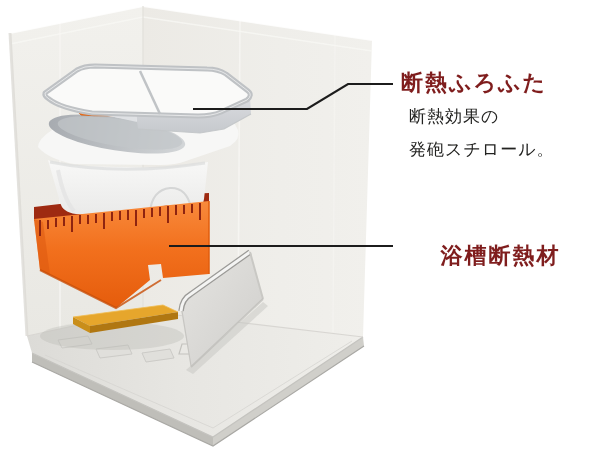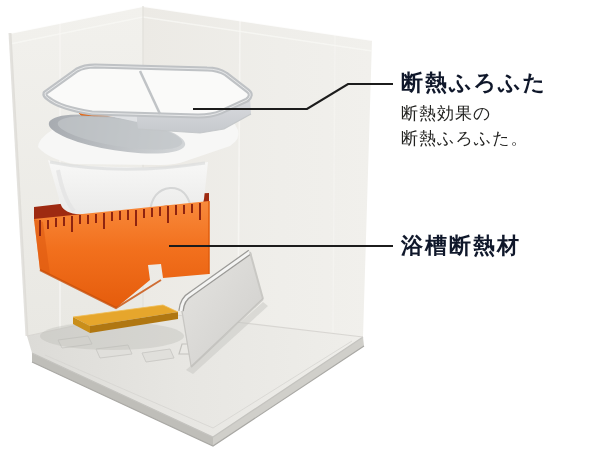--- a/index.html
+++ b/index.html
@@ -5,28 +5,28 @@
   html,body{margin:0;padding:0;background:#ffffff;}
   #stage{
     position:relative;width:600px;height:449px;background:#ffffff;
     overflow:hidden;
     font-family:"Liberation Serif","DejaVu Serif",serif;
   }
   #illustration{position:absolute;left:0;top:0;}
   .callout{position:absolute;left:401px;width:199px;color:#1b1b1b;}
   .callout-title{
     font-size:22px;font-weight:bold;letter-spacing:2px;line-height:26px;
-    color:#0f172a;white-space:nowrap;
+    color:#7f1d1d;white-space:nowrap;
   }
   .callout-body{
     margin-top:5px;font-size:17px;letter-spacing:1px;line-height:25px;color:#222220;
   }
-  .callout-body p{margin:0;white-space:nowrap;}
+  .callout-body p{margin:8px;white-space:nowrap;}
   #callout-lid{top:70px;}
-  #callout-insulation{top:233px;}
+  #callout-insulation{top:243px;text-align:center;}
 </style>
 </head>
 <body>
 
 <div id="stage">
 
   <svg id="illustration" width="600" height="449" viewBox="0 0 600 449">
     <defs>
       <linearGradient id="gWallL" x1="0" y1="0" x2="0" y2="1">
         <stop offset="0" stop-color="#f2f1ed"></stop>
@@ -160,21 +160,21 @@
     <g>
       <polyline points="193,109 307,109 348,84 393,84" fill="none" stroke="#1c1c1c" stroke-width="2.2"></polyline>
       <polyline points="169,246 393,246" fill="none" stroke="#1c1c1c" stroke-width="2.2"></polyline>
     </g>
   </svg>
 
   <div class="callout" id="callout-lid">
     <div class="callout-title">断熱ふろふた</div>
     <div class="callout-body">
       <p>断熱効果の</p>
-      <p>断熱ふろふた。</p>
+      <p>発砲スチロール。</p>
     </div>
   </div>
 
   <div class="callout" id="callout-insulation">
     <div class="callout-title">浴槽断熱材</div>
     <div class="callout-body">
     </div>
   </div>
 
 </div>

